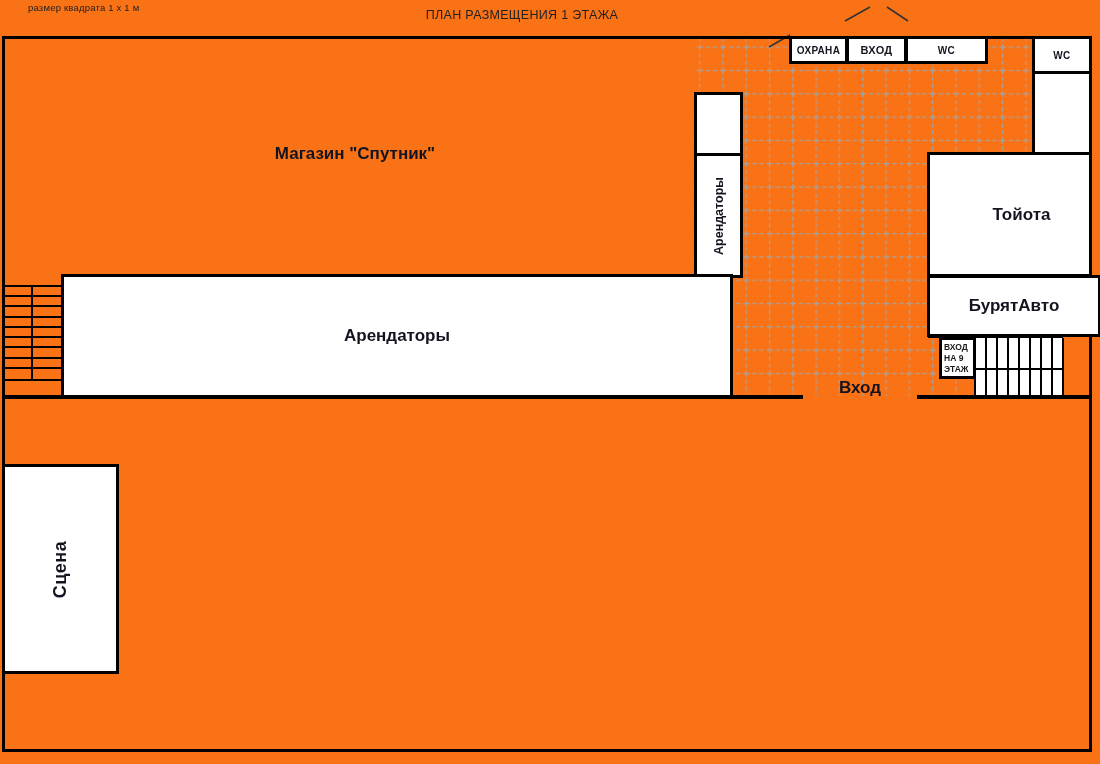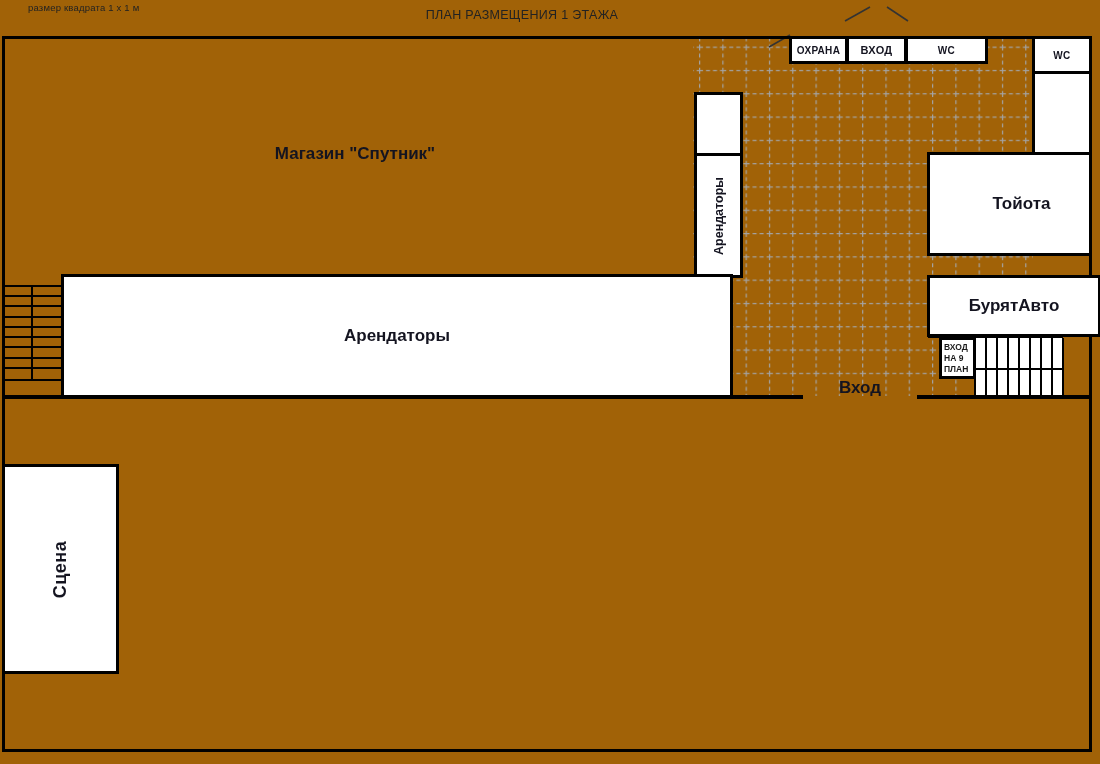--- a/index.html
+++ b/index.html
@@ -1,17 +1,17 @@
 <!DOCTYPE html>
 <html><head>
 <meta charset="utf-8">
 <style>
   html,body{margin:0;padding:0;background:#ffffff;}
   .canvas{
-    position:relative;width:1100px;height:764px;background:#a16207;
+    position:relative;width:1100px;height:764px;background:#f97316;
     font-family:"Liberation Sans", sans-serif;color:#1a1a1a;overflow:hidden;
   }
   .abs{position:absolute;box-sizing:border-box;}
   .note{left:28px;top:2px;font-size:9.5px;color:#222;letter-spacing:.2px;}
   .plan-title{left:372px;top:8px;width:300px;text-align:center;font-size:12.5px;color:#222;letter-spacing:.3px;}
   .outline{left:2px;top:36px;width:1090px;height:716px;border:3px solid #000;background:transparent;}
   .room{background:#fff;border:3px solid #000;display:flex;align-items:center;justify-content:center;}
   .room .lbl{font-weight:bold;color:#141420;}
   .big-lbl{font-size:17px;}
   .small-lbl{font-size:10px;letter-spacing:.3px;}
@@ -93,31 +93,31 @@
   <div class="abs room" style="left:1032px;top:36px;width:60px;height:38px;">
     <span class="lbl small-lbl">WC</span>
   </div>
   <div class="abs room" style="left:1032px;top:71px;width:60px;height:84px;"></div>
 
   <div class="abs room" style="left:694px;top:92px;width:49px;height:64px;"></div>
   <div class="abs room vert" style="left:694px;top:153px;width:49px;height:125px;">
     <span class="lbl" style="font-size:12.5px;">Арендаторы</span>
   </div>
 
-  <div class="abs room" style="left:927px;top:152px;width:165px;height:104px;padding-left:24px;">
+  <div class="abs room" style="left:927px;top:152px;width:165px;height:125px;padding-left:24px;">
     <span class="lbl big-lbl">Тойота</span>
   </div>
   <div class="abs room" style="left:927px;top:275px;width:174px;height:62px;">
     <span class="lbl big-lbl">БурятАвто</span>
   </div>
 
   <div class="abs room vkhod2" style="left:939px;top:337px;width:37px;height:42px;">
     <span class="tiny">ВХОД</span>
     <span class="tiny">НА 9</span>
-    <span class="tiny">ПЛАН</span>
+    <span class="tiny">ЭТАЖ</span>
   </div>
 
   <div class="abs room" style="left:61px;top:274px;width:672px;height:124px;">
     <span class="lbl big-lbl">Арендаторы</span>
   </div>
 
   <div class="abs free-lbl" style="left:180px;top:144px;width:350px;">Магазин "Спутник"</div>
 
   <div class="abs wall" style="left:2px;top:395px;width:801px;height:4px;"></div>
   <div class="abs wall" style="left:917px;top:395px;width:175px;height:4px;"></div>

